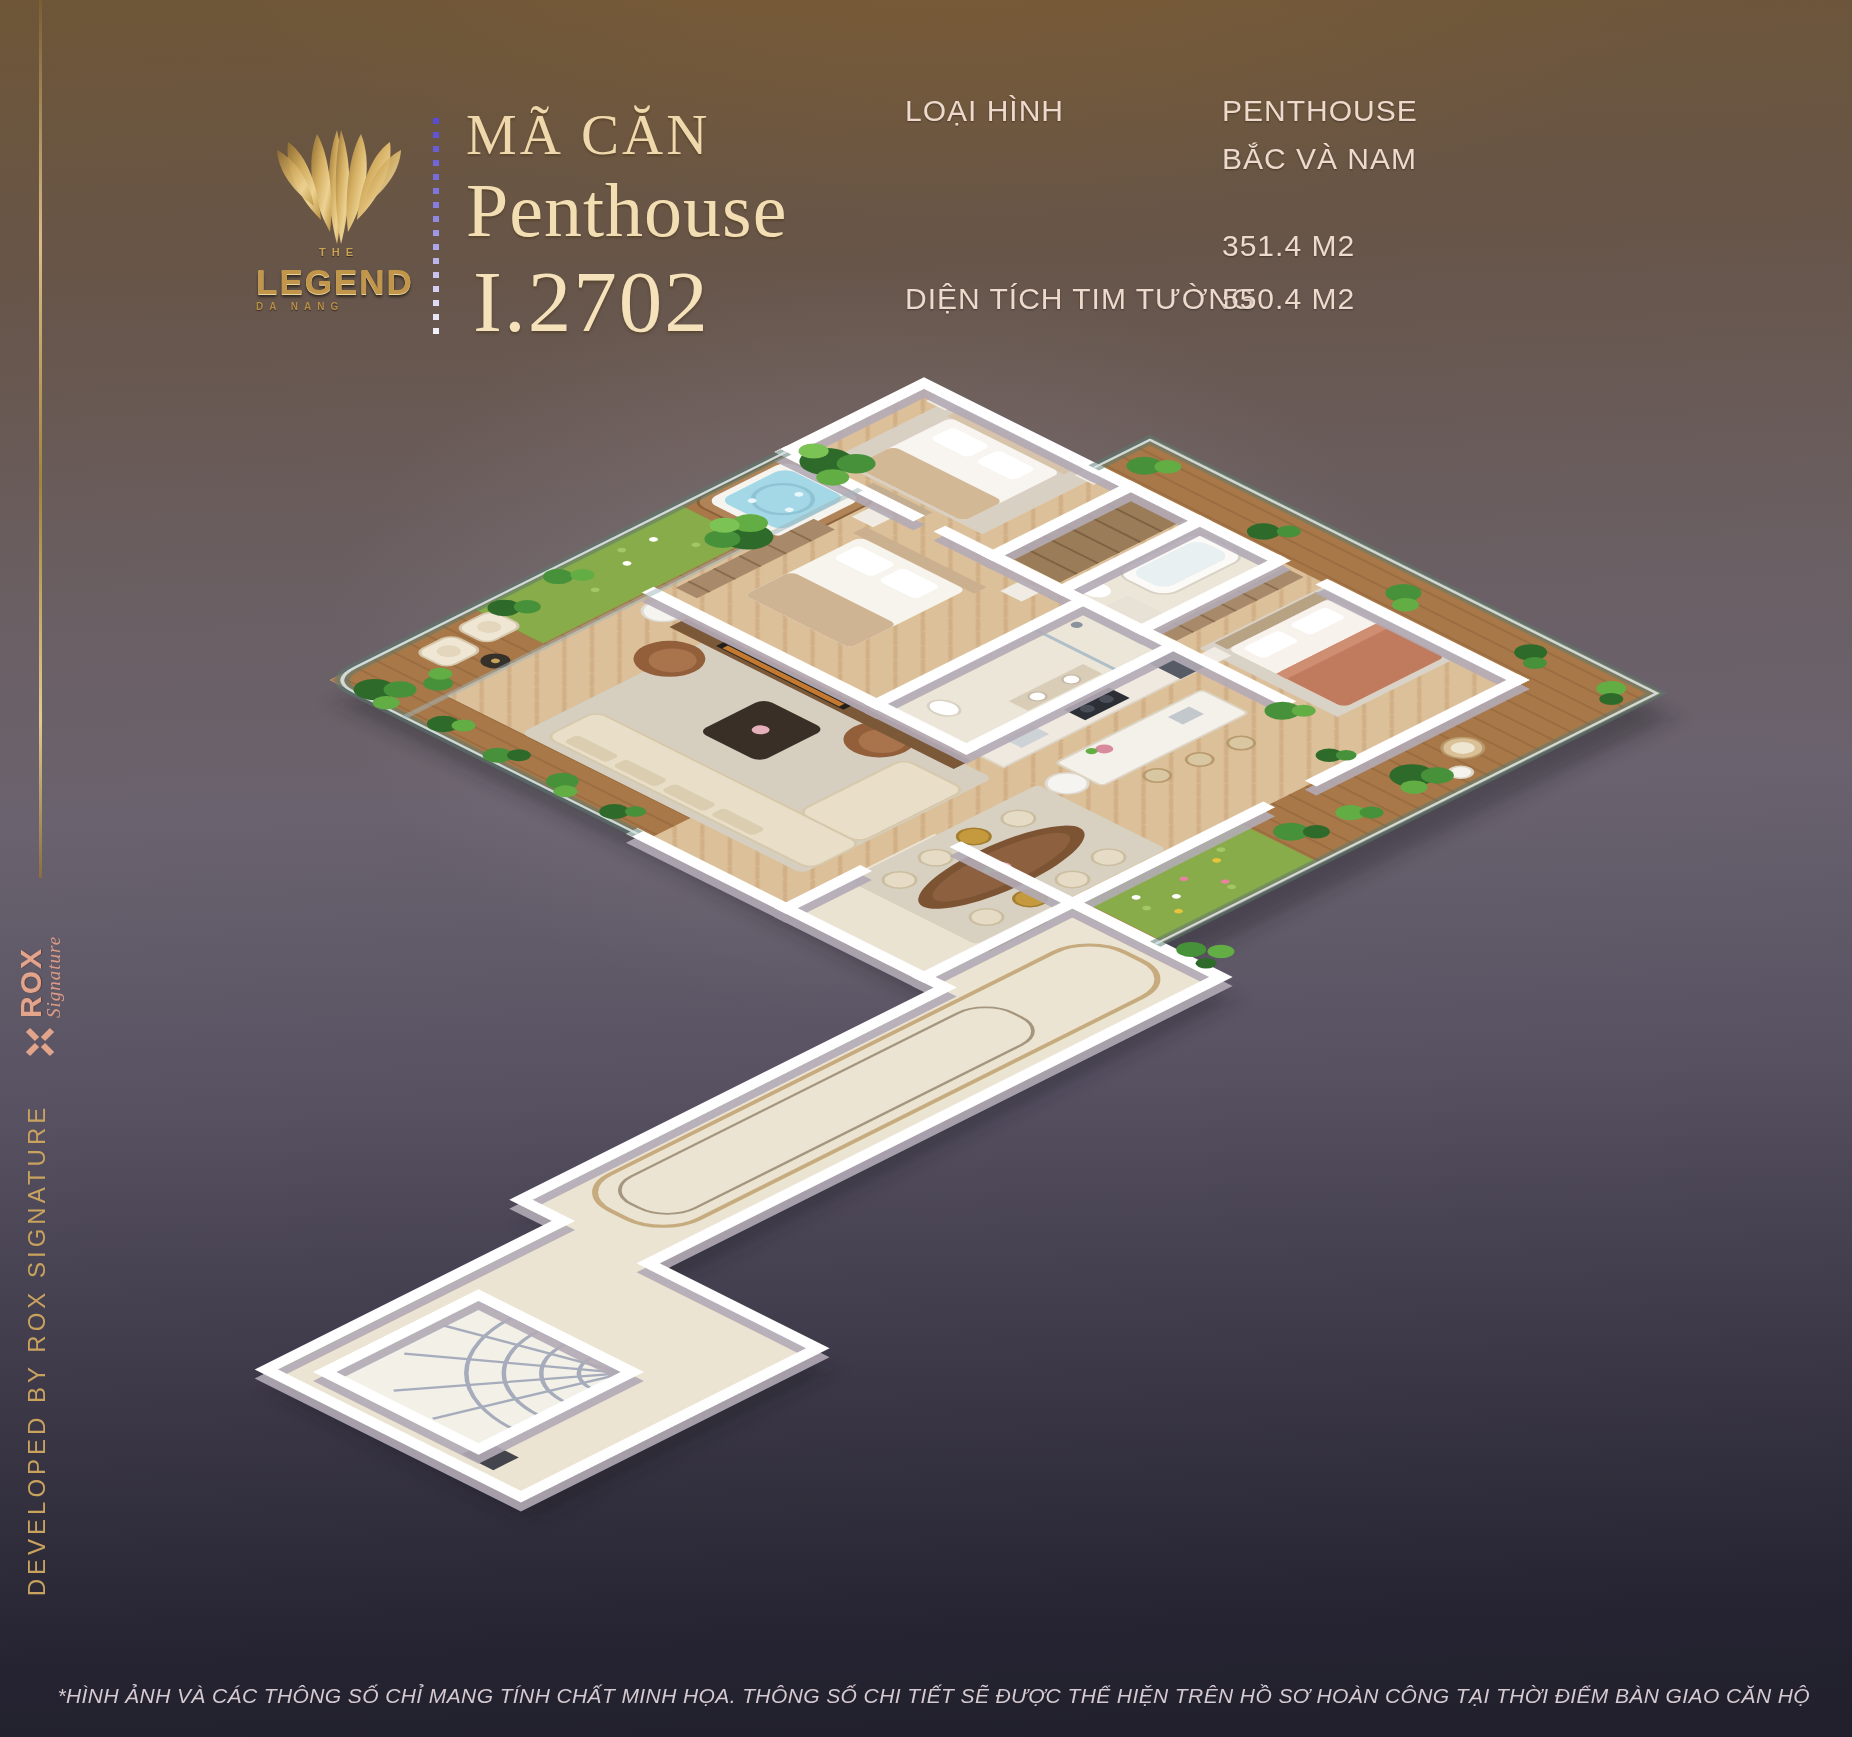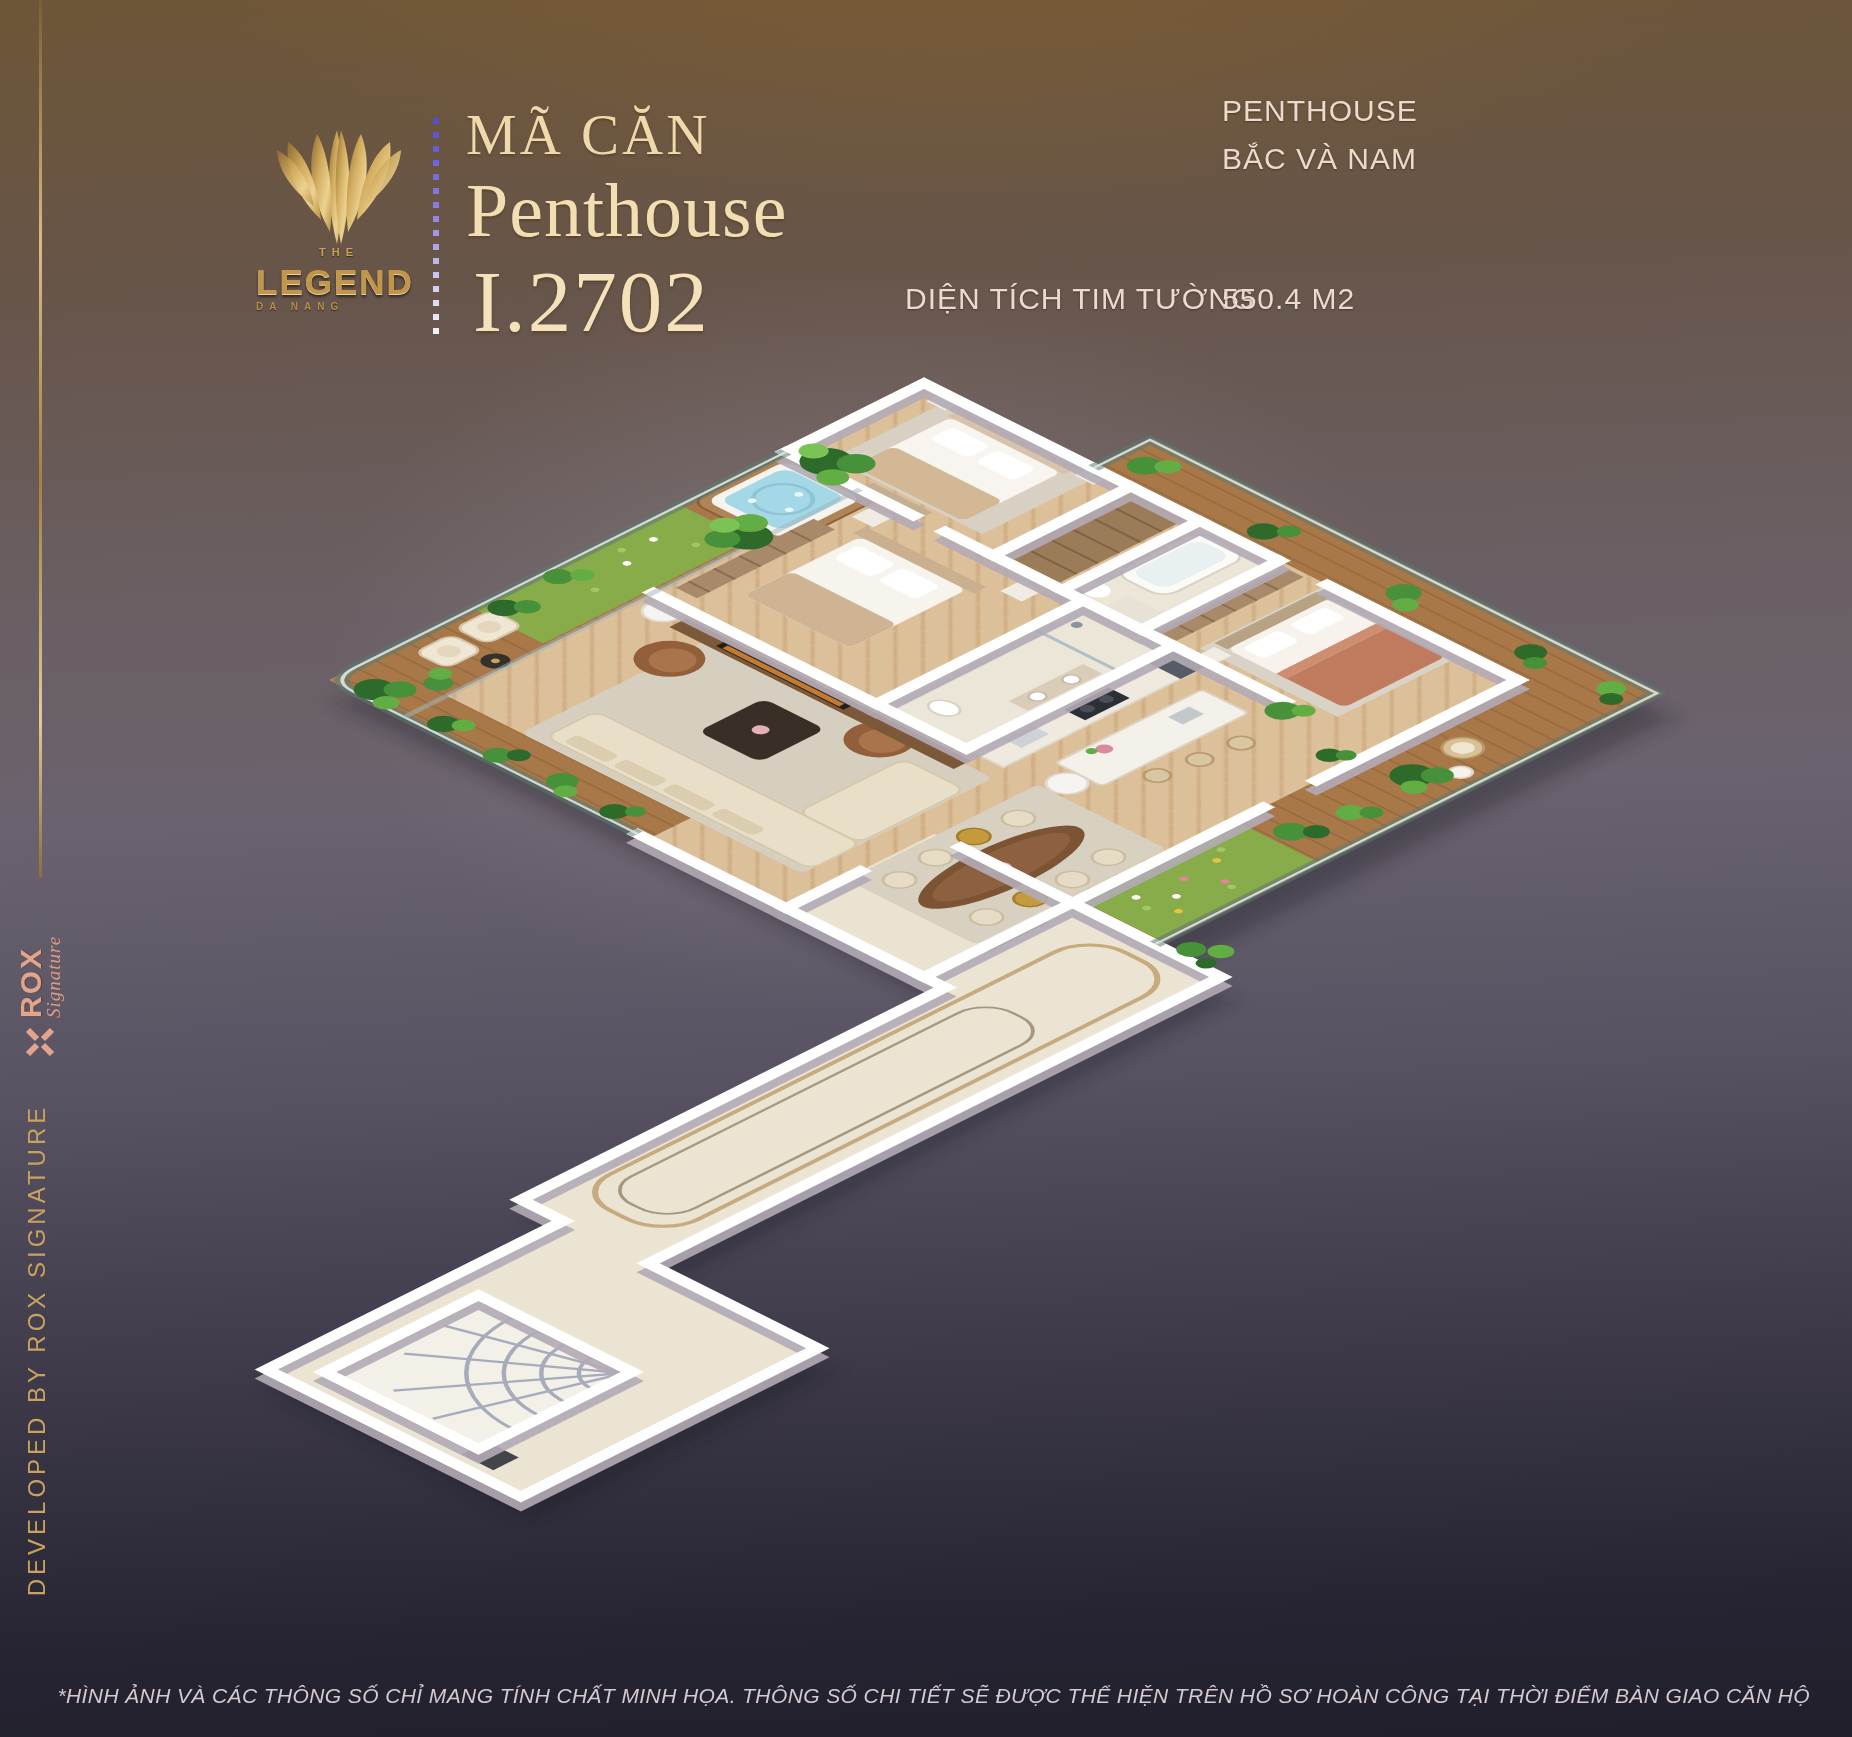--- a/index.html
+++ b/index.html
@@ -442,22 +442,24 @@
   <div class="abs brand-city">DA NANG</div>
 
   <div class="abs divider-dots"></div>
 
   <div class="abs unit-title">
     <div class="unit-label">MÃ CĂN</div>
     <div class="unit-type">Penthouse</div>
     <div class="unit-code">I.2702</div>
   </div>
 
+  <div class="abs spec-label" style="top:94px">LOẠI HÌNH</div>
   <div class="abs spec-value" style="top:94px">PENTHOUSE</div>
   <div class="abs spec-value" style="top:142px">BẮC VÀ NAM</div>
+  <div class="abs spec-value" style="top:229px">351.4 M2</div>
   <div class="abs spec-label" style="top:282px">DIỆN TÍCH TIM TƯỜNG</div>
   <div class="abs spec-value" style="top:282px">550.4 M2</div>
 
   <div class="abs gold-bar"></div>
 
   <div class="abs rox-logo">
     <svg width="30" height="30" viewBox="0 0 30 30">
       <path d="M3,3 L12,12 M27,3 L18,12 M3,27 L12,18 M27,27 L18,18" stroke="#e2a58c" stroke-width="6" stroke-linecap="butt" fill="none"></path>
     </svg>
     <div>

